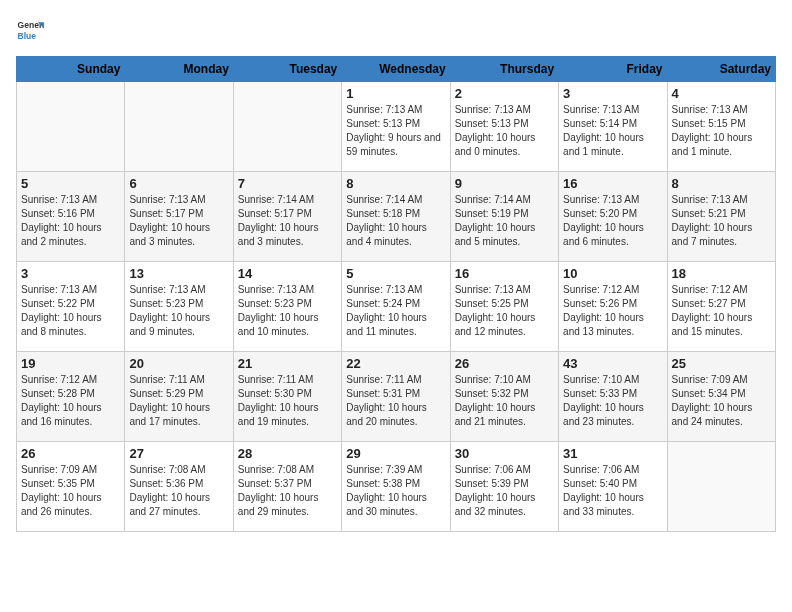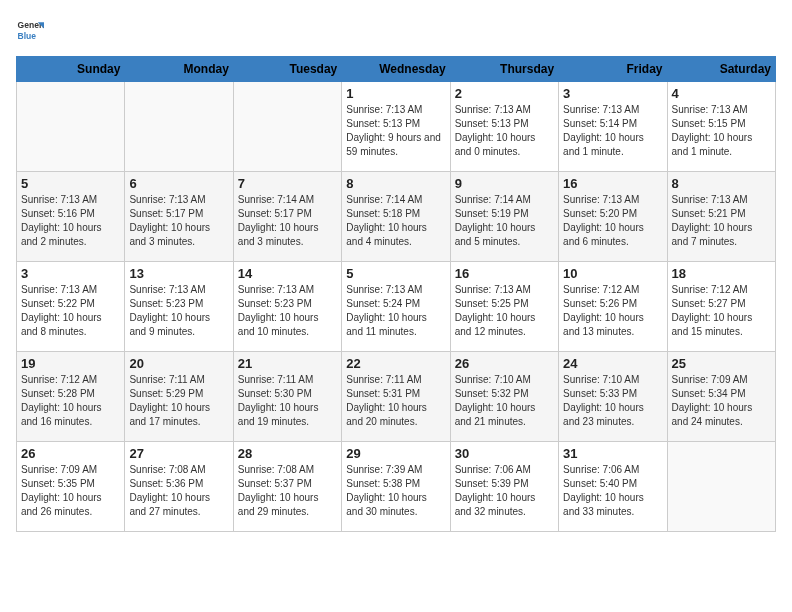--- a/index.html
+++ b/index.html
@@ -250,21 +250,21 @@
 Sunset: 5:31 PM
 Daylight: 10 hours and 20 minutes.</div>
         </td>
         <td>
           <div class="day-num">26</div>
           <div class="day-info" style="white-space: pre-line;">Sunrise: 7:10 AM
 Sunset: 5:32 PM
 Daylight: 10 hours and 21 minutes.</div>
         </td>
         <td>
-          <div class="day-num">24</div>
+          <div class="day-num">43</div>
           <div class="day-info" style="white-space: pre-line;">Sunrise: 7:10 AM
 Sunset: 5:33 PM
 Daylight: 10 hours and 23 minutes.</div>
         </td>
         <td>
           <div class="day-num">25</div>
           <div class="day-info" style="white-space: pre-line;">Sunrise: 7:09 AM
 Sunset: 5:34 PM
 Daylight: 10 hours and 24 minutes.</div>
         </td>

